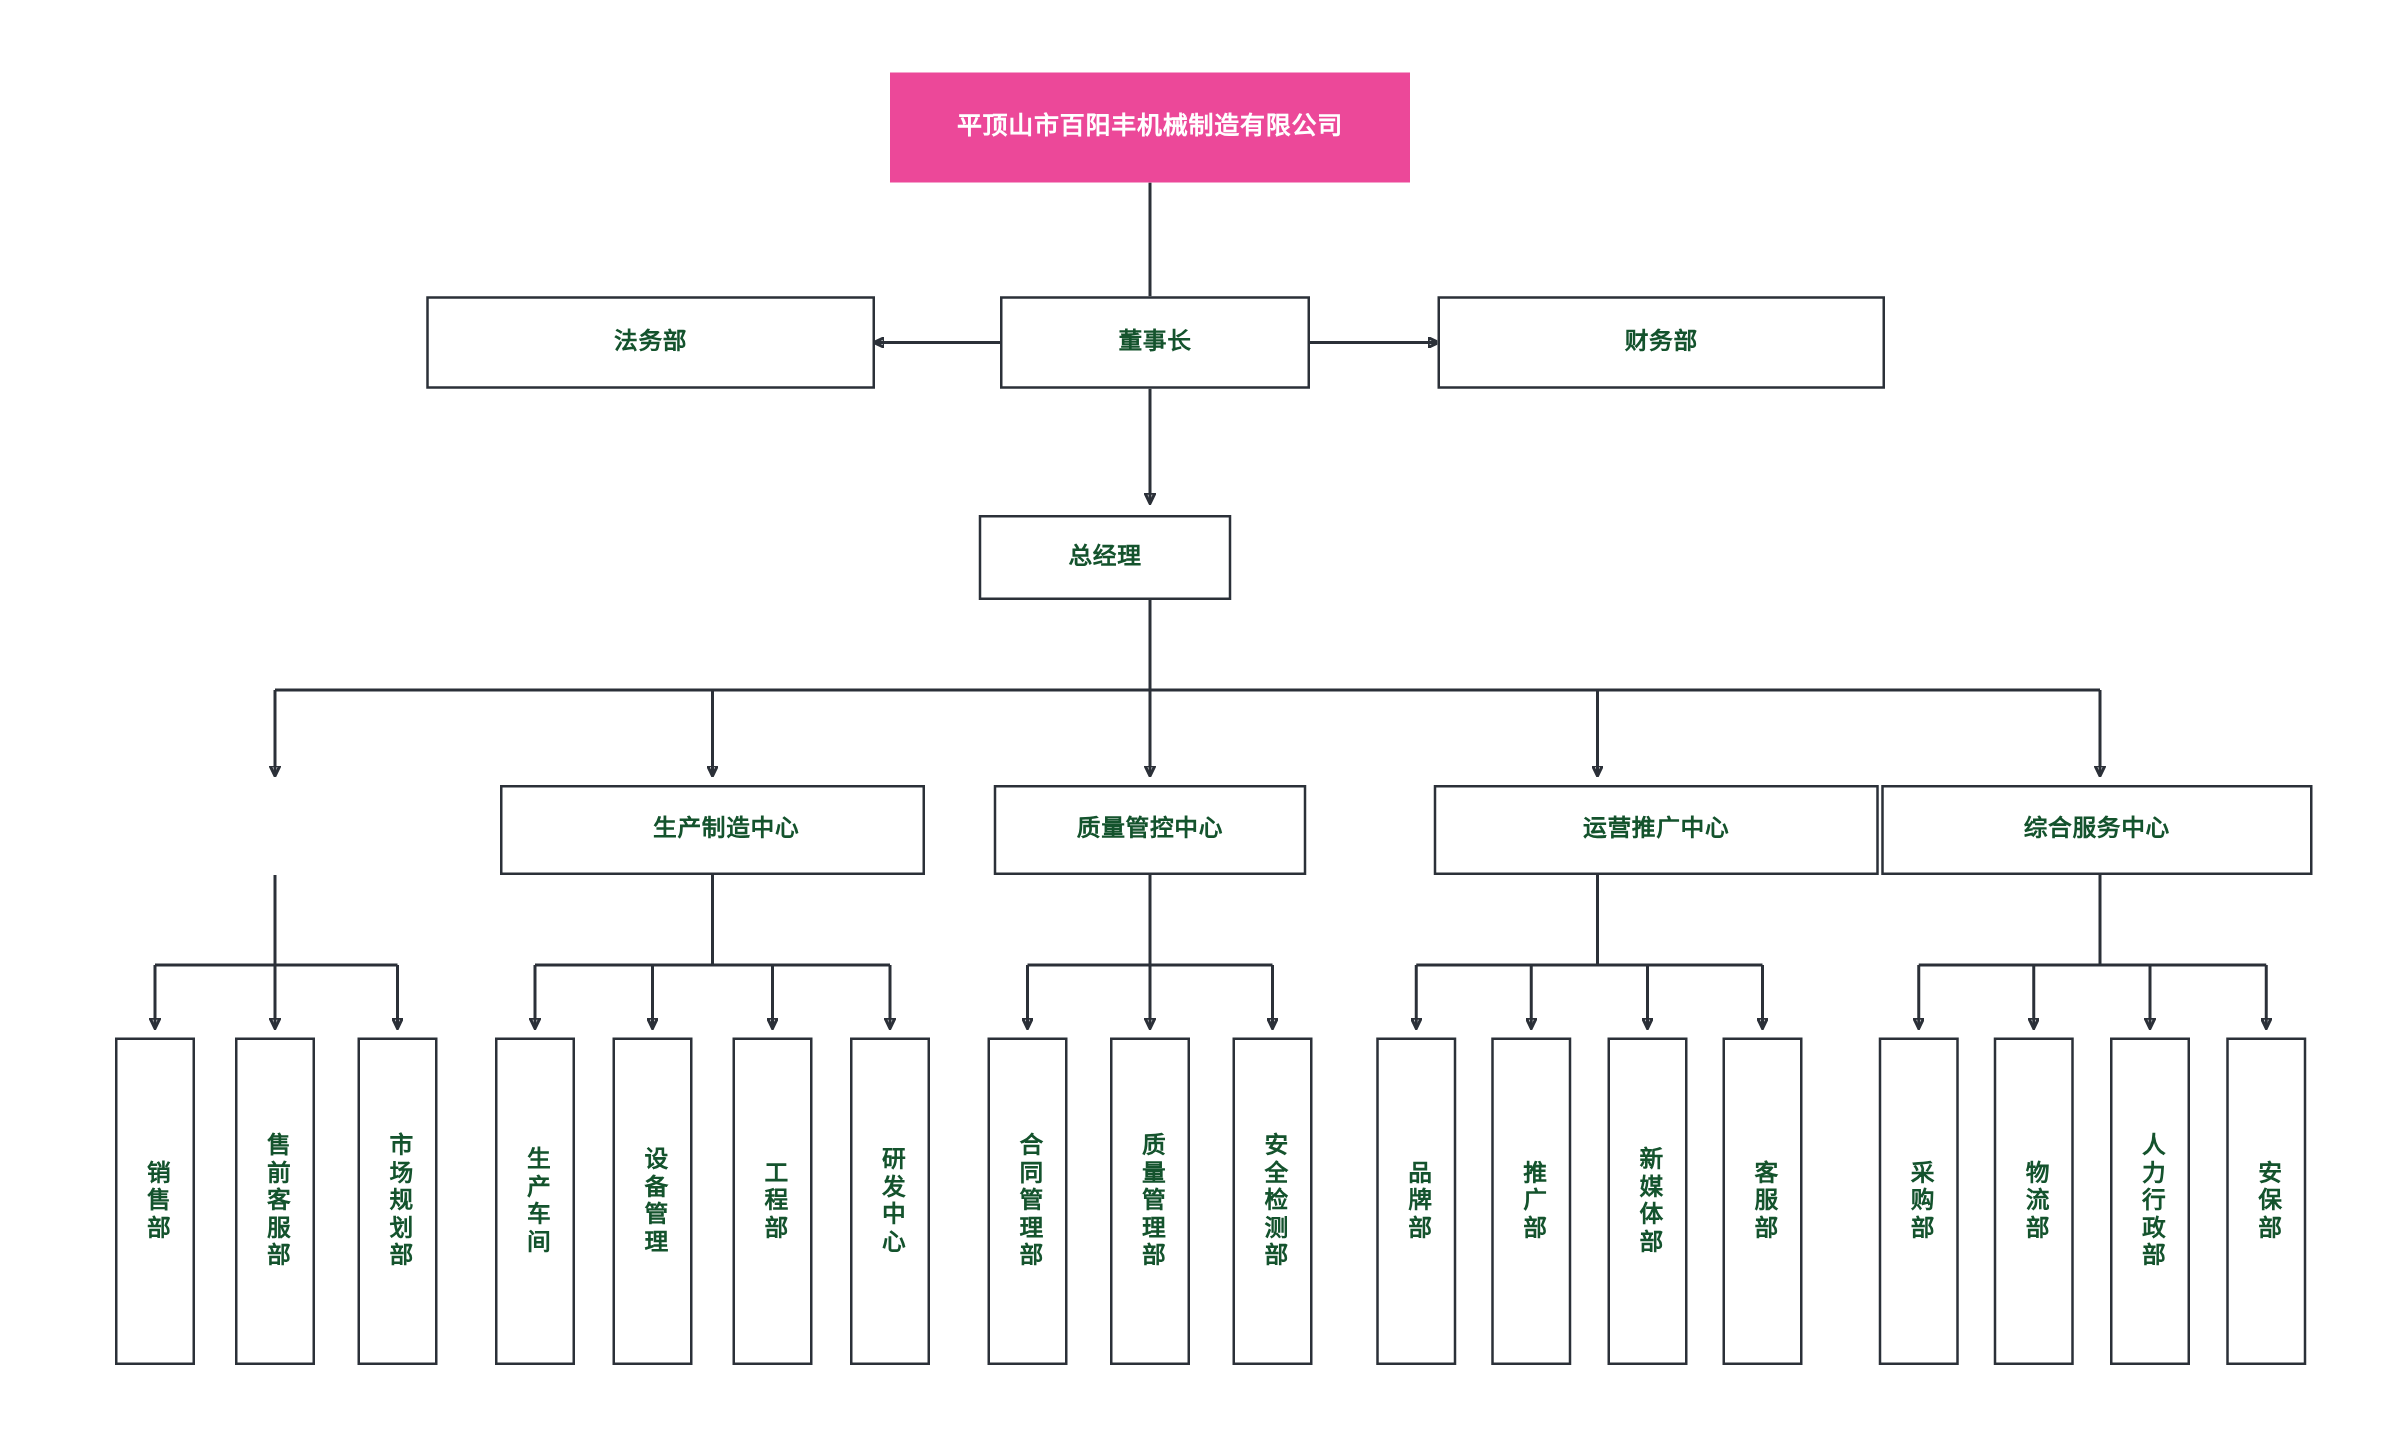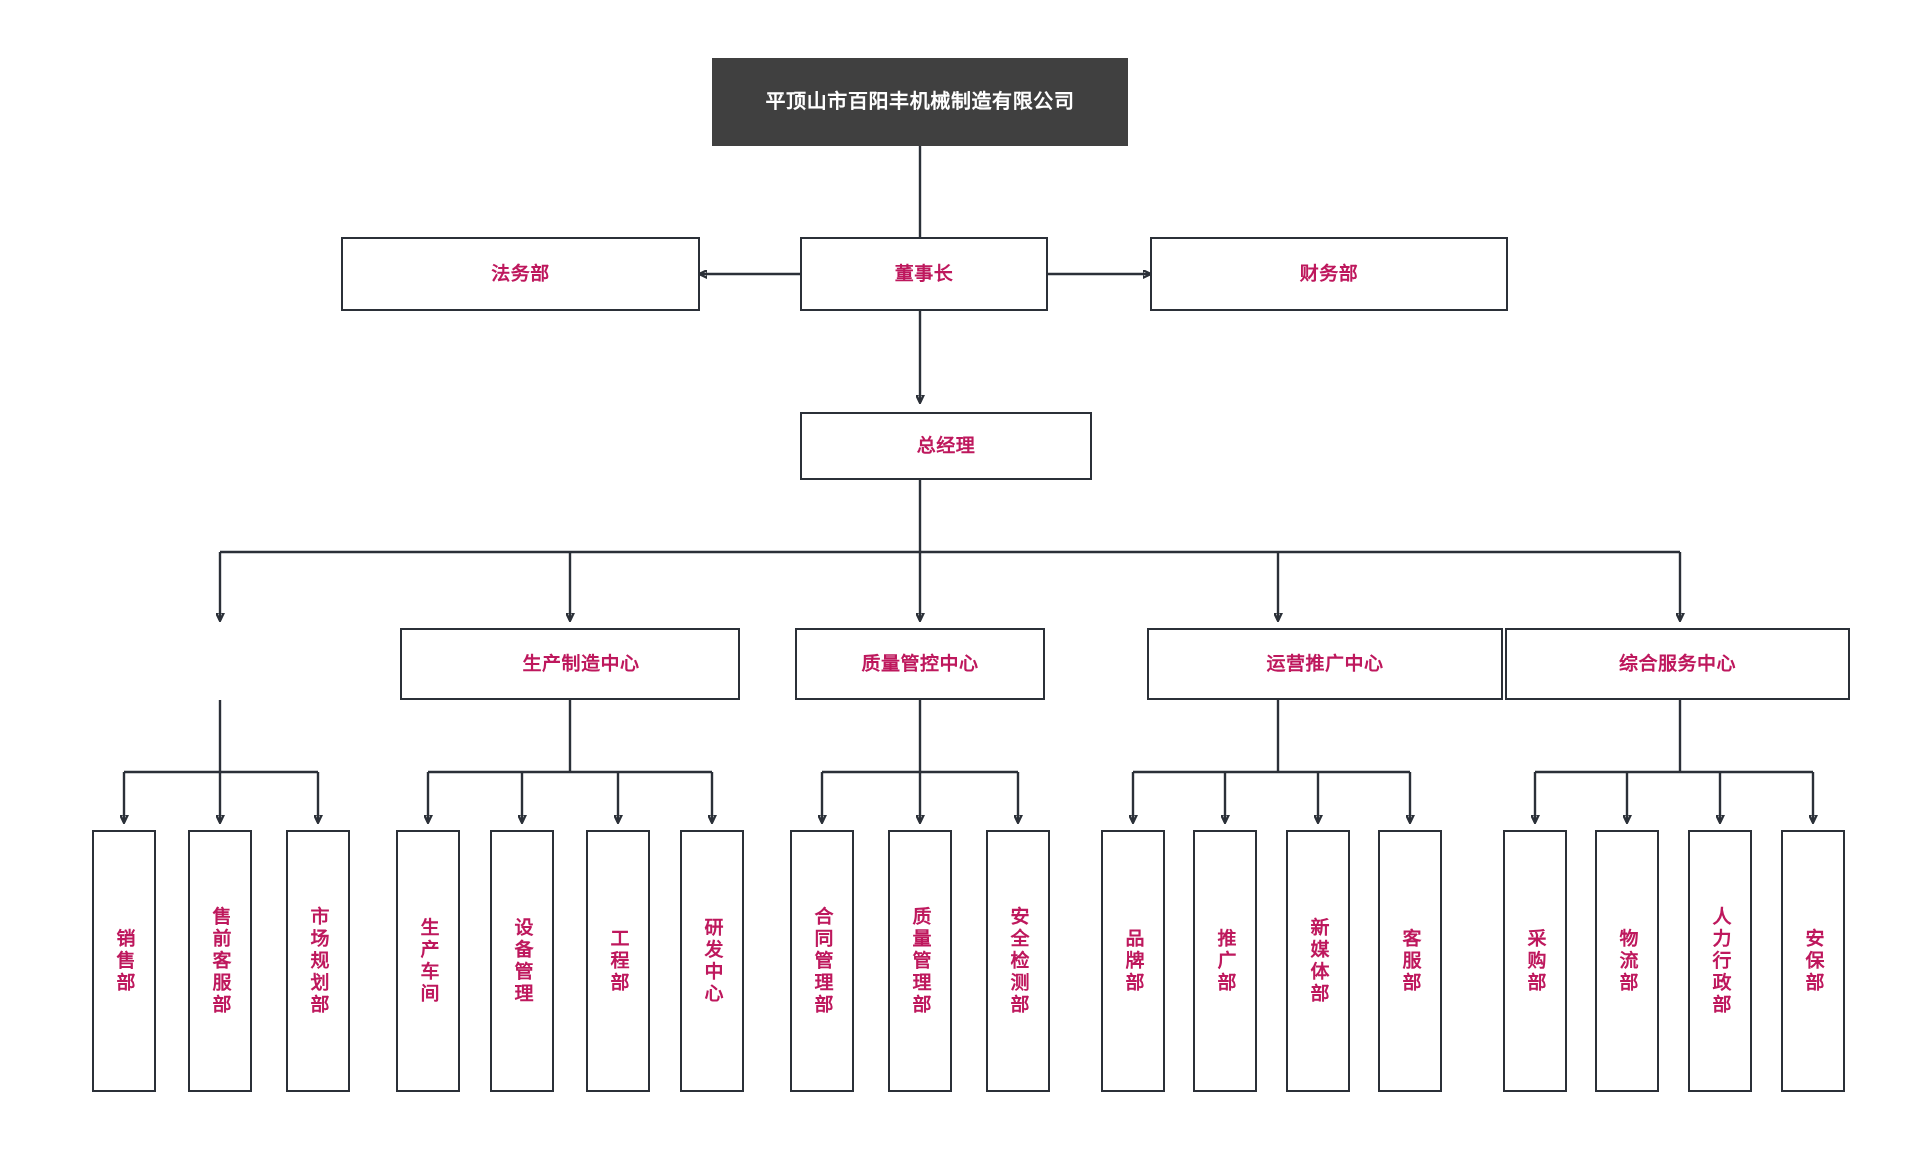--- a/index.html
+++ b/index.html
@@ -39,32 +39,32 @@
   
   .node {
     position: absolute;
     box-sizing: border-box;
     border: 2.4px solid #2b3038;
     background: #ffffff;
     display: flex;
     align-items: center;
     justify-content: center;
     text-align: center;
-    color: #be185d;
+    color: #14532d;
   }
   .node .label {
     font-weight: bold;
     line-height: 1.28;
     letter-spacing: 0.5px;
     white-space: nowrap;
   }
 
   
   .node.root {
-    background: #404040;
+    background: #ec4899;
     border: none;
     color: #ffffff;
   }
   .node.root .label {
     font-size: 20px;
     letter-spacing: 0.6px;
   }
 
   
   .node.level1 .label,
@@ -165,21 +165,21 @@
   </div>
 
   <div class="node level1" style="left:1150px; top:237px; width:358px; height:74px;">
     <span class="label">财务部</span>
   </div>
 
   <div class="node level1" style="left:800px; top:237px; width:248px; height:74px;">
     <span class="label">董事长</span>
   </div>
 
-  <div class="node level2" style="left:800px; top:412px; width:292px; height:68px;">
+  <div class="node level2" style="left:783px; top:412px; width:202px; height:68px;">
     <span class="label">总经理</span>
   </div>
 
 
   <div class="node center" style="left:400px; top:628px; width:340px; height:72px;padding-left:22px;">
     <span class="label">生产制造中心</span>
   </div>
 
   <div class="node center" style="left:795px; top:628px; width:250px; height:72px;">
     <span class="label">质量管控中心</span>

